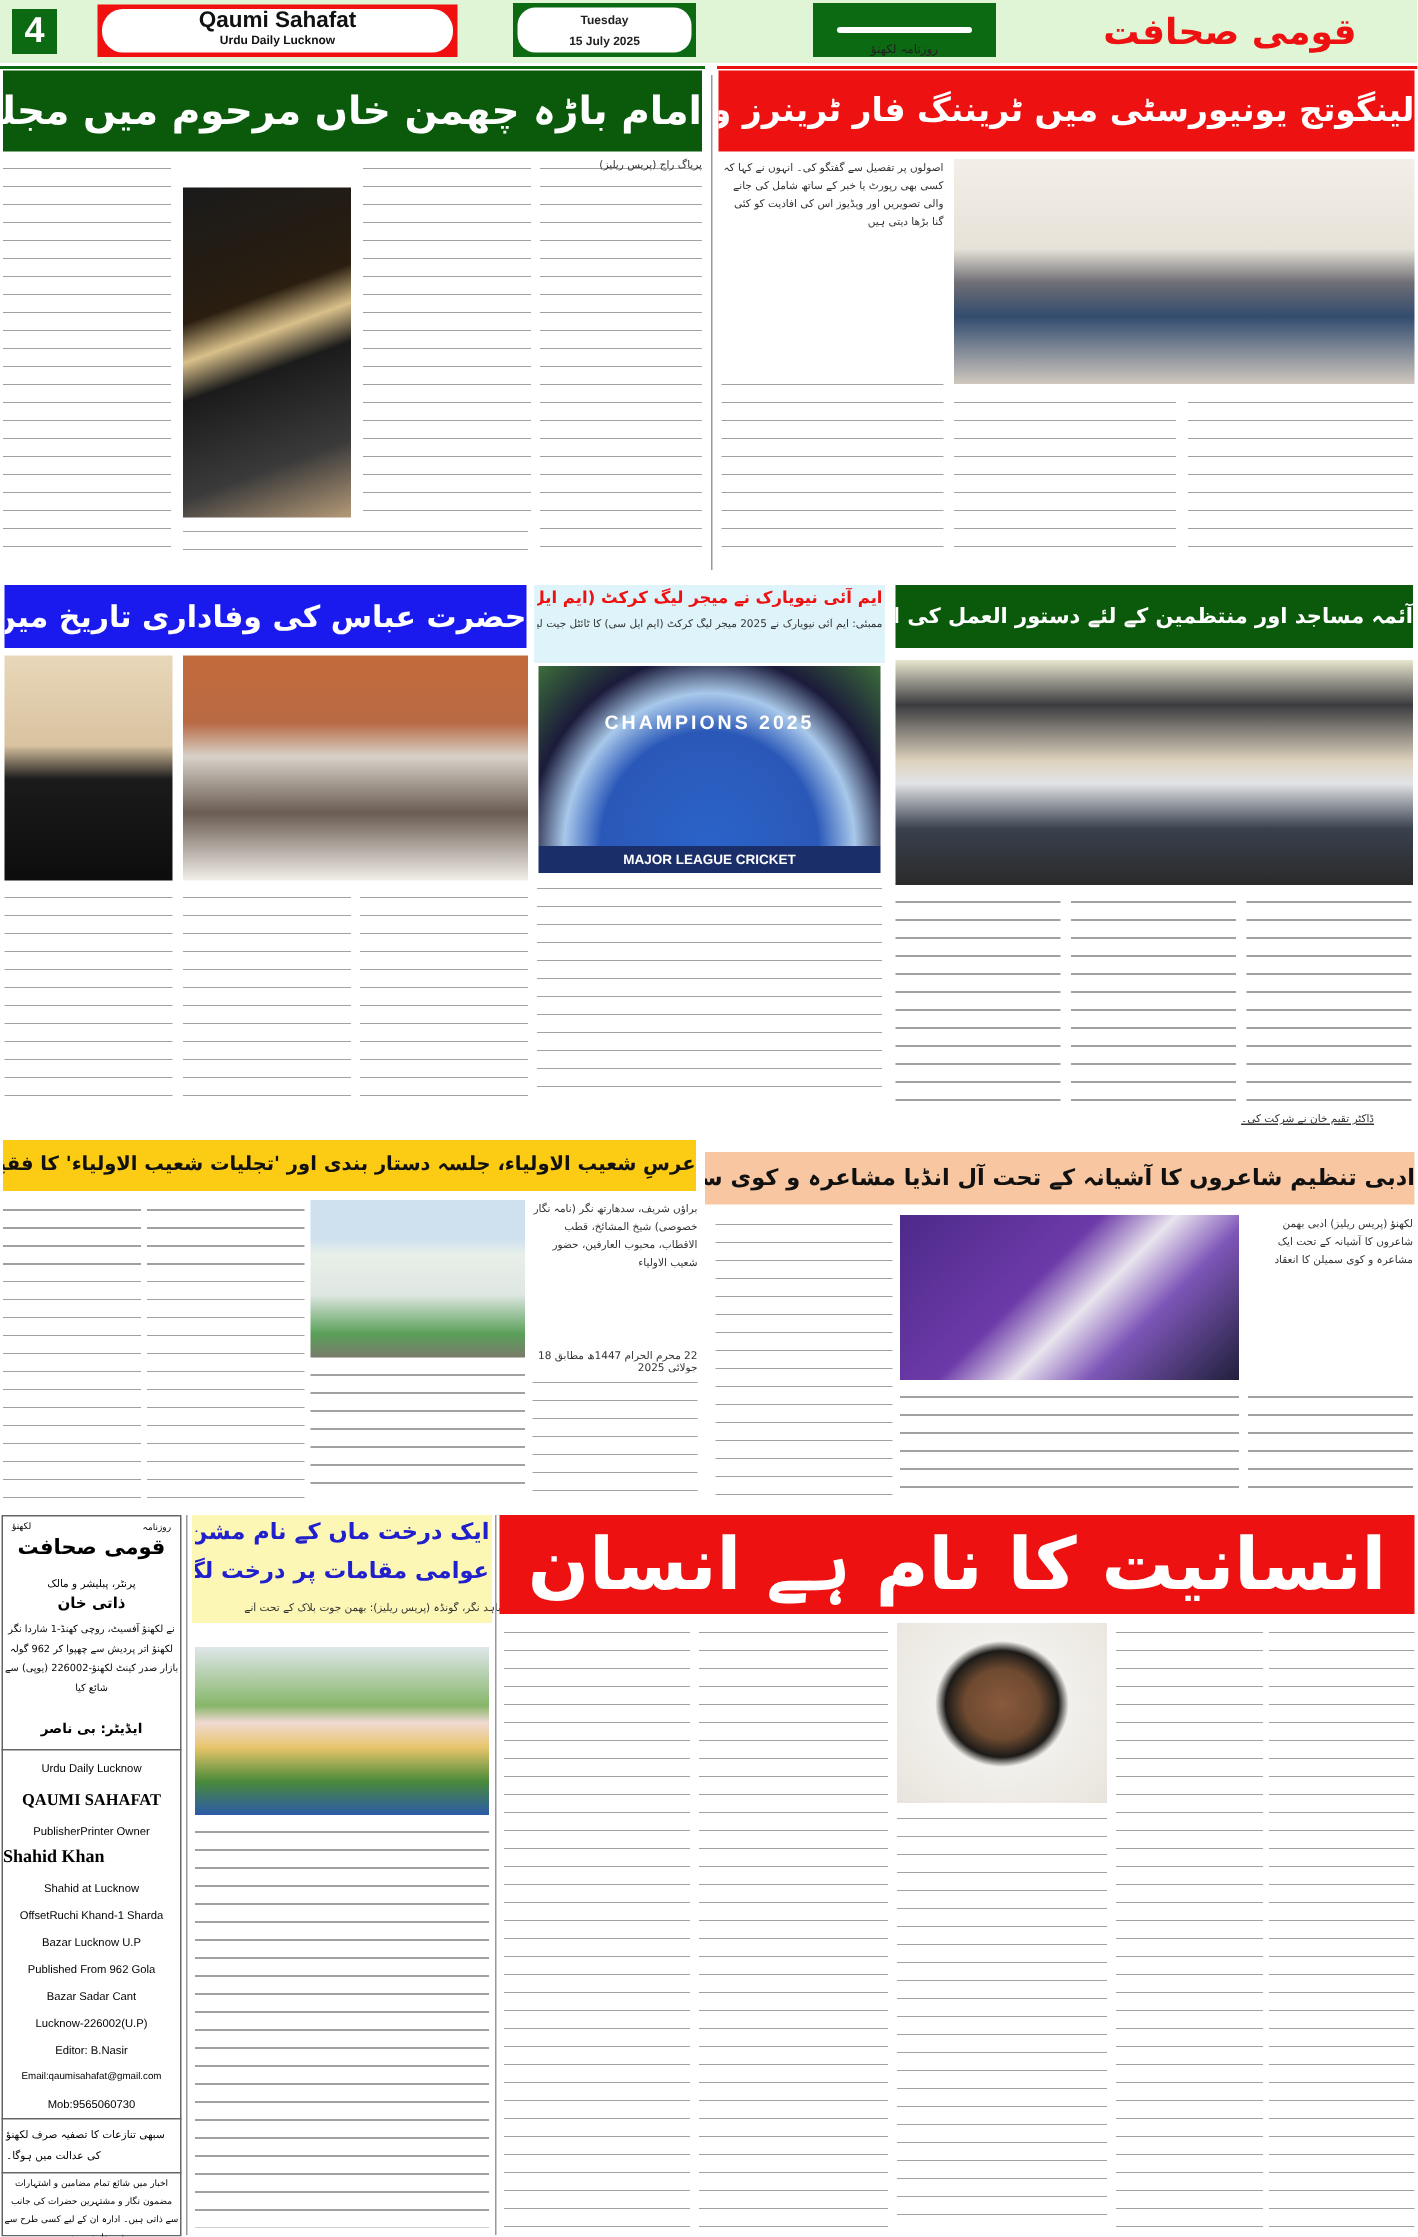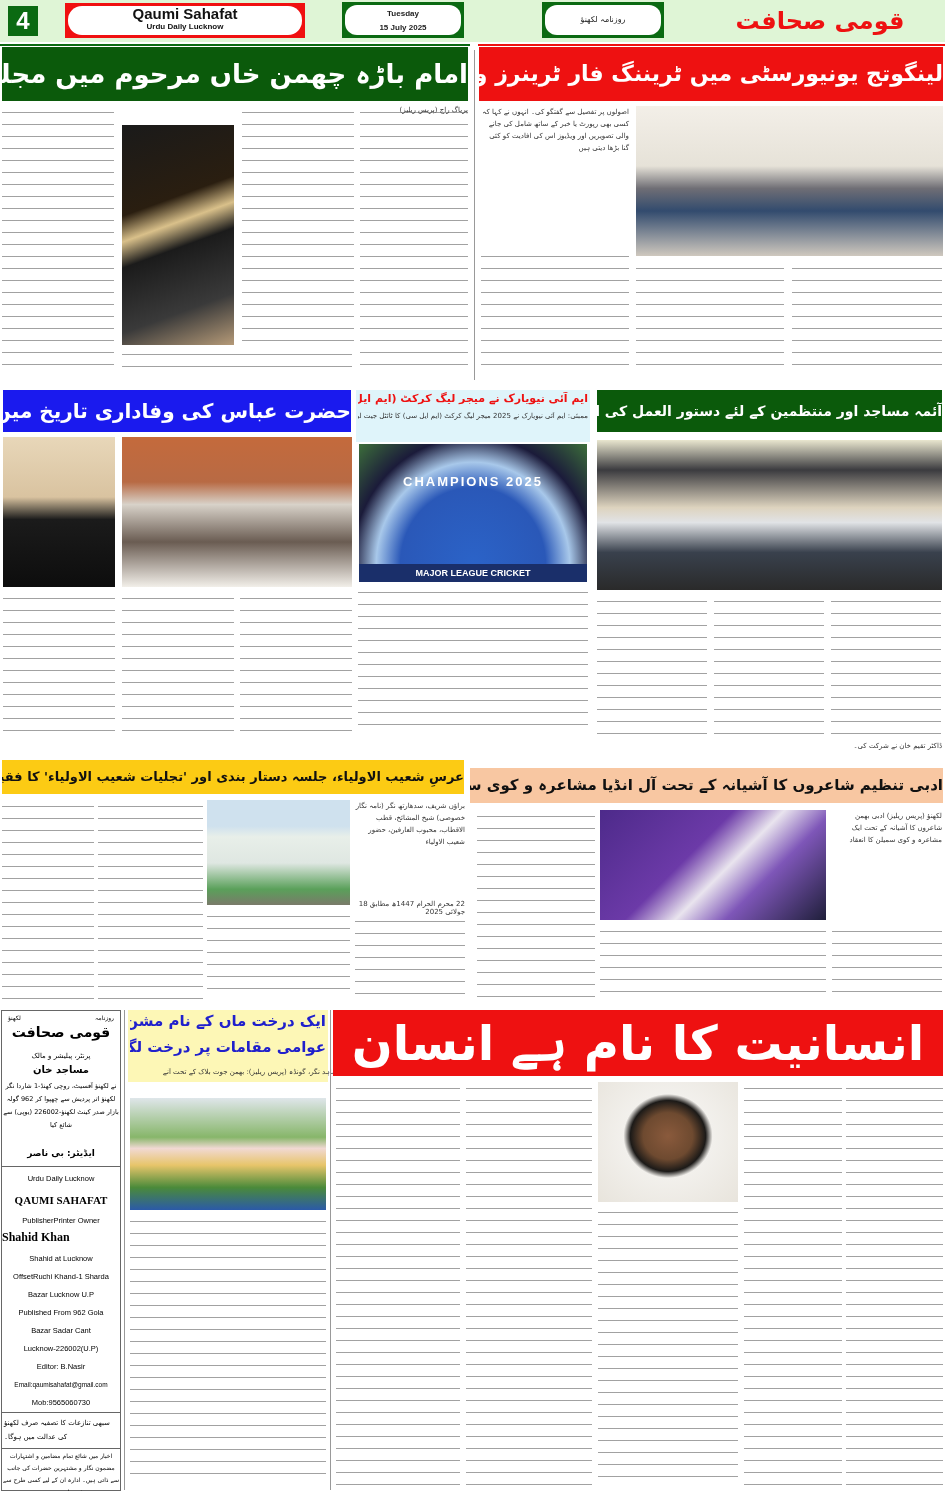--- a/index.html
+++ b/index.html
@@ -9,21 +9,21 @@
 
   
   .mast { left:0; top:0; width:945px; height:42px; background:#dff5d6; }
   .page-no { left:8px; top:6px; width:30px; height:30px; background:#0b6a12; color:#fff; font-weight:bold; font-size:24px; text-align:center; line-height:30px; font-family:"Liberation Sans",sans-serif; }
   .name-box { left:65px; top:3px; width:240px; height:35px; background:#f01010; padding:3px; }
   .name-pill { width:100%; height:100%; background:#fff; border-radius:14px; text-align:center; font-family:"Liberation Sans",sans-serif; }
   .name-pill .t1 { font-weight:bold; font-size:15px; line-height:16px; color:#111; }
   .name-pill .t2 { font-weight:bold; font-size:8px; color:#111; }
   .date-box { left:342px; top:2px; width:122px; height:36px; background:#0b6a12; padding:3px; }
   .date-pill { width:100%; height:100%; background:#fff; border-radius:12px; text-align:center; font-family:"Liberation Sans",sans-serif; font-weight:bold; font-size:8px; line-height:14px; color:#222; padding-top:2px; }
-  .roz-box { left:542px; top:2px; width:122px; height:36px; background:#0b6a12; padding:3px; }
+  .roz-box { left:542px; top:2px; width:122px; height:36px; background:#0b6a12; padding:16px; }
   .roz-pill { width:100%; height:100%; background:#fff; border-radius:12px; text-align:center; font-size:8px; line-height:30px; color:#222; }
   .urdu-title { left:700px; top:4px; width:240px; height:34px; text-align:center; color:#ee1111; font-weight:bold; font-size:24px; line-height:34px; }
   .hr-green { left:0; top:44px; width:470px; height:2px; background:#0b6a12; }
   .hr-red { left:478px; top:44px; width:467px; height:2px; background:#ee1111; }
 
   .headline { color:#fff; font-weight:bold; text-align:center; white-space:nowrap; overflow:hidden; }
   .col-text { background:repeating-linear-gradient(180deg,#fff 0px,#fff 6px,#555 6px,#555 7px,#fff 7px,#fff 12px); opacity:.55; }
   .photo { overflow:hidden; }
   .cap { font-size:7px; color:#333; }
   .vline { background:#999; width:1px; }
@@ -81,21 +81,21 @@
   <div style="position:absolute;left:0;top:30px;width:100%;text-align:center;color:#fff;font-weight:bold;font-size:13px;font-family:'Liberation Sans',sans-serif;letter-spacing:2px;">CHAMPIONS 2025</div>
 </div>
 <div class="abs" style="left:359px;top:564px;width:228px;height:18px;background:#1a2f6a;color:#fff;font-size:9px;font-weight:bold;text-align:center;line-height:18px;font-family:'Liberation Sans',sans-serif;">MAJOR LEAGUE CRICKET</div>
 <div class="abs col-text" style="left:358px;top:586px;width:230px;height:146px;"></div>
 
 <div class="abs headline urdu" style="left:597px;top:390px;width:345px;height:42px;background:#0b5a0b;font-size:14px;line-height:42px;">آئمہ مساجد اور منتظمین کے لئے دستور العمل کی اشاعت اہم اقدام: زفر احمد فاروقی</div>
 <div class="abs photo" style="left:597px;top:440px;width:345px;height:150px;background:linear-gradient(180deg,#e9e6cf 0%,#3b3b3f 20%,#ddd3be 45%,#e1e3e6 55%,#39414d 75%,#2a2a2a 100%);"></div>
 <div class="abs col-text" style="left:597px;top:595px;width:110px;height:140px;"></div>
 <div class="abs col-text" style="left:714px;top:595px;width:110px;height:140px;"></div>
 <div class="abs col-text" style="left:831px;top:595px;width:110px;height:140px;"></div>
-<div class="abs cap urdu" style="left:597px;top:742px;width:345px;">ڈاکٹر تقیم خان نے شرکت کی۔</div>
+<div class="abs cap urdu" style="left:571px;top:742px;width:345px;text-decoration:underline;">ڈاکٹر تقیم خان نے شرکت کی۔</div>
 
 <div class="abs headline urdu" style="left:2px;top:760px;width:462px;height:34px;background:#fccb14;color:#111;font-size:13px;line-height:34px;">عرسِ شعیب الاولیاء، جلسہ دستار بندی اور 'تجلیات شعیب الاولیاء' کا فقید المثال اجرا 18 جولائی کو</div>
 <div class="abs cap urdu" style="left:355px;top:800px;width:110px;height:96px;line-height:12px;">براؤں شریف، سدھارتھ نگر (نامہ نگار خصوصی) شیخ المشائخ، قطب الاقطاب، محبوب العارفین، حضور شعیب الاولیاء</div>
 <div class="abs cap urdu" style="left:355px;top:900px;width:110px;">22 محرم الحرام 1447ھ مطابق 18 جولائی 2025</div>
 <div class="abs photo" style="left:207px;top:800px;width:143px;height:105px;background:linear-gradient(180deg,#cfe1ee 0%,#cfe1ee 25%,#e8efe9 35%,#dfe7e2 60%,#5aa05a 85%,#7a7a6a 100%);"></div>
 <div class="abs col-text" style="left:207px;top:910px;width:143px;height:90px;"></div>
 <div class="abs col-text" style="left:355px;top:915px;width:110px;height:85px;"></div>
 <div class="abs col-text" style="left:98px;top:800px;width:105px;height:200px;"></div>
 <div class="abs col-text" style="left:2px;top:800px;width:92px;height:200px;"></div>
 
@@ -106,21 +106,21 @@
 <div class="abs col-text" style="left:600px;top:925px;width:226px;height:75px;"></div>
 <div class="abs col-text" style="left:832px;top:925px;width:110px;height:75px;"></div>
 
 <div class="abs" style="left:1px;top:1010px;width:120px;height:481px;border:1px solid #666;"></div>
 <div class="abs urdu" style="left:8px;top:1014px;width:106px;font-size:6px;display:flex;justify-content:space-between;">
   <span>روزنامہ</span>
   <span>لکھنؤ</span>
 </div>
 <div class="abs urdu" style="left:2px;top:1024px;width:118px;text-align:center;font-size:14px;font-weight:bold;">قومی صحافت</div>
 <div class="abs urdu" style="left:2px;top:1052px;width:118px;text-align:center;font-size:7px;">پرنٹر، پبلیشر و مالک</div>
-<div class="abs urdu" style="left:2px;top:1064px;width:118px;text-align:center;font-size:10px;font-weight:bold;">مساجد خان</div>
+<div class="abs urdu" style="left:2px;top:1064px;width:118px;text-align:center;font-size:10px;font-weight:bold;">ذاتی خان</div>
 <div class="abs urdu" style="left:3px;top:1080px;width:116px;text-align:center;font-size:6.5px;line-height:13px;">نے لکھنؤ آفسیٹ، روچی کھنڈ-1 شاردا نگر لکھنؤ اتر پردیش سے چھپوا کر 962 گولہ بازار صدر کینٹ لکھنؤ-226002 (یوپی) سے شائع کیا</div>
 <div class="abs urdu" style="left:2px;top:1148px;width:118px;text-align:center;font-size:9px;font-weight:bold;">ایڈیٹر: بی ناصر</div>
 <div class="abs" style="left:1px;top:1166px;width:120px;height:1px;background:#666;"></div>
 <div class="abs" style="left:2px;top:1174px;width:118px;text-align:center;font-size:7.5px;font-family:'Liberation Sans',sans-serif;">Urdu Daily Lucknow</div>
 <div class="abs" style="left:2px;top:1194px;width:118px;text-align:center;font-size:11px;font-weight:bold;font-family:'Liberation Serif',serif;">QAUMI SAHAFAT</div>
 <div class="abs" style="left:2px;top:1216px;width:118px;text-align:center;font-size:7.5px;font-family:'Liberation Sans',sans-serif;">PublisherPrinter Owner</div>
 <div class="abs" style="left:2px;top:1230px;width:118px;text-align:left;font-size:12px;font-weight:bold;font-family:'Liberation Serif',serif;">Shahid Khan</div>
 <div class="abs" style="left:2px;top:1250px;width:118px;text-align:center;font-size:7.5px;line-height:18px;font-family:'Liberation Sans',sans-serif;">
   <div>Shahid at Lucknow</div>
   <div>OffsetRuchi Khand-1 Sharda</div>

